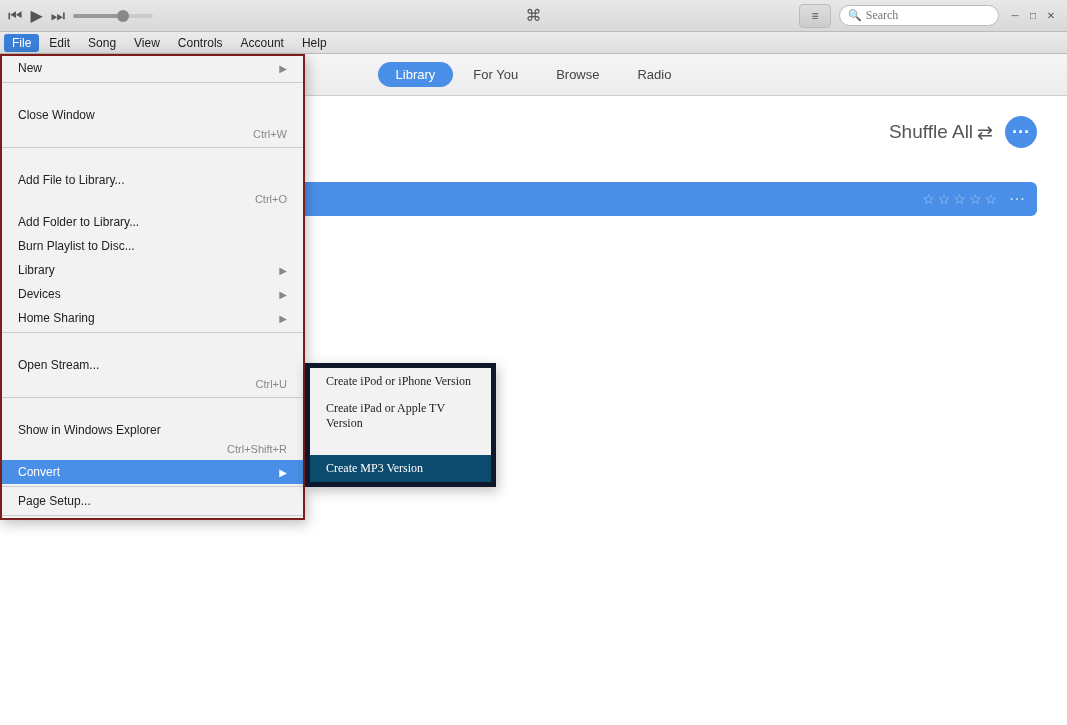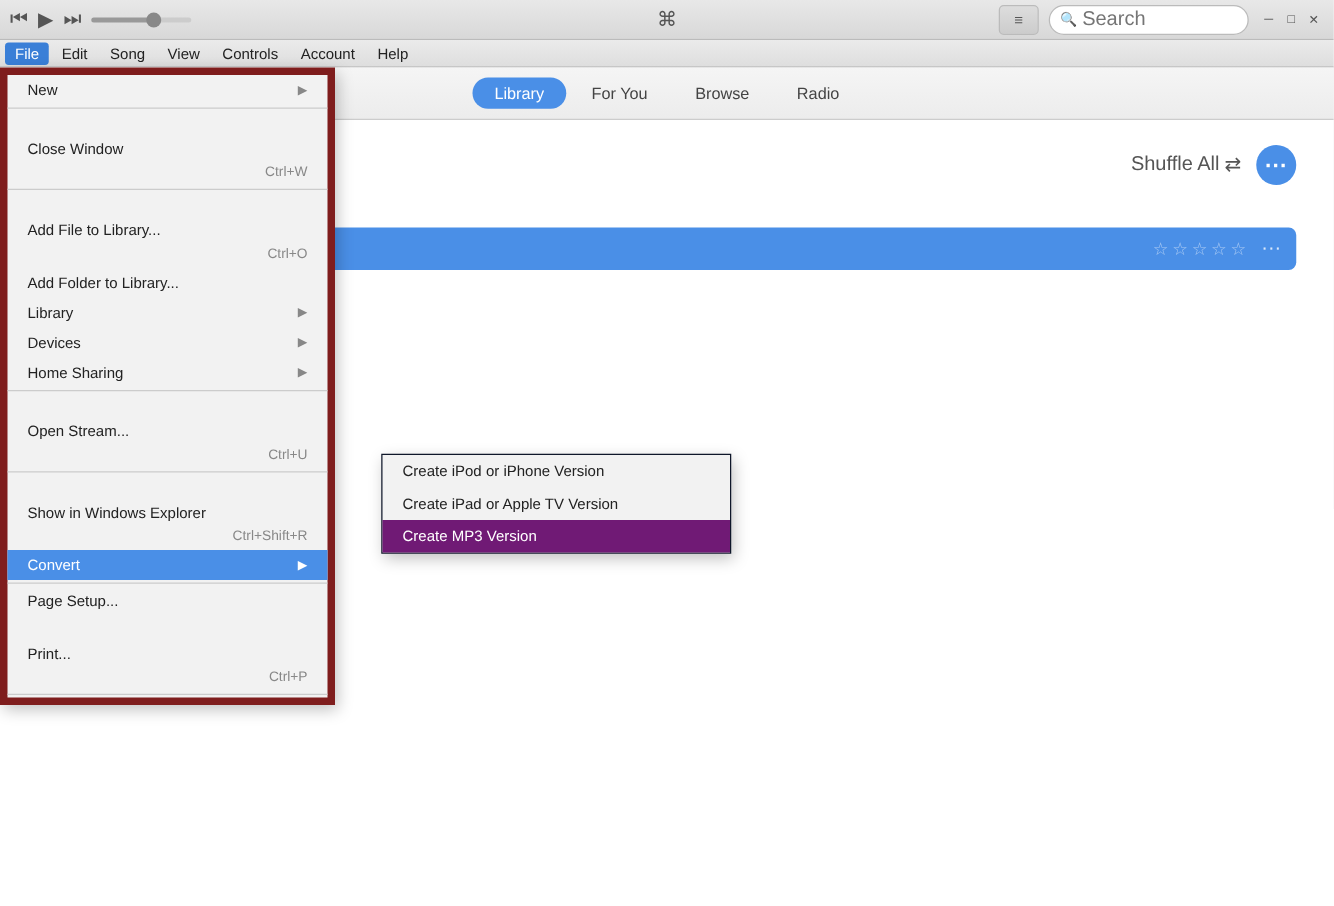--- a/index.html
+++ b/index.html
@@ -86,24 +86,25 @@
       background: white;
       border: 1px solid #bbb;
       border-radius: 12px;
       padding: 2px 8px;
       width: 160px;
       gap: 4px;
     }
     #search-box input {
       border: none;
       outline: none;
-      font-size: 16px;
+      font-size: 12px;
       width: 100%;
       background: transparent;
       color: #333;
+      font-family: Liberation Serif, serif;
     }
     #search-icon-wrap {
       color: #999;
       font-size: 11px;
     }
     #list-btn {
       width: 32px;
       height: 24px;
       background: linear-gradient(to bottom, #ddd, #ccc);
       border: 1px solid #bbb;
@@ -202,21 +203,21 @@
       font-size: 12px;
       color: #777;
       margin-top: 4px;
     }
     #playlist-actions {
       display: flex;
       align-items: center;
       gap: 12px;
     }
     #shuffle-btn {
-      font-size: 16px;
+      font-size: 19px;
       color: #555;
       cursor: pointer;
       display: flex;
       align-items: center;
       gap: 4px;
       background: none;
       border: none;
     }
     #more-btn {
       width: 32px;
@@ -262,23 +263,23 @@
       font-size: 16px;
       cursor: pointer;
       color: rgba(255,255,255,0.8);
     }
 
     
     #file-menu-dropdown {
       position: absolute;
       top: 54px;
       left: 0;
-      width: 268px;
+      width: 305px;
       background: #f2f2f2;
-      border: 6px solid #7f1d1d;
+      border: 2px solid #7f1d1d;
       box-shadow: 2px 4px 12px rgba(0,0,0,0.25);
       z-index: 1000;
     }
     .dropdown-item {
       padding: 5px 16px;
       cursor: pointer;
       color: #222;
       display: flex;
       align-items: center;
       justify-content: space-between;
@@ -309,35 +310,37 @@
       height: 1px;
       background: #ccc;
       margin: 2px 0;
     }
 
     
     #convert-submenu {
       position: absolute;
       top: 54px;
       left: 305px;
-      width: 280px;
+      width: 191px;
       background: #f2f2f2;
-      border: 1px solid #0f172a;
+      border: 5px solid #0f172a;
       box-shadow: 2px 4px 12px rgba(0,0,0,0.25);
       z-index: 1001;
+      font-family: Liberation Serif, serif;
     }
     .submenu-item {
       padding: 6px 16px;
       cursor: pointer;
       color: #222;
       font-size: 12px;
     }
     .submenu-item.selected {
-      background: #701a75;
-      color: white;
+      background: #0c4a6e;
+      color: white;
+      margin-top: 18px;
     }
   </style>
 </head>
 <body>
 
 <div id="title-bar">
   <div id="transport-controls">
     <button class="transport-btn">⏮</button>
     <button class="transport-btn">▶</button>
     <button class="transport-btn">⏭</button>
@@ -422,20 +425,23 @@
   </div>
   <div class="dropdown-separator"></div>
   <div class="dropdown-item">
     <span>Add File to Library...</span>
     <span class="shortcut">Ctrl+O</span>
   </div>
   <div class="dropdown-item">
     <span>Add Folder to Library...</span>
   </div>
   <div class="dropdown-item">
+    <span>Burn Playlist to Disc...</span>
+  </div>
+  <div class="dropdown-item">
     <span>Library</span>
     <span class="arrow">▶</span>
   </div>
   <div class="dropdown-item">
     <span>Devices</span>
     <span class="arrow">▶</span>
   </div>
   <div class="dropdown-item">
     <span>Home Sharing</span>
     <span class="arrow">▶</span>
@@ -450,24 +456,20 @@
     <span>Show in Windows Explorer</span>
     <span class="shortcut">Ctrl+Shift+R</span>
   </div>
   <div class="dropdown-item active">
     <span>Convert</span>
     <span class="arrow">▶</span>
   </div>
   <div class="dropdown-separator"></div>
   <div class="dropdown-item">
     <span>Page Setup...</span>
-  </div>
-  <div class="dropdown-item">
-    <span>Print...</span>
-    <span class="shortcut">Ctrl+P</span>
   </div>
   <div class="dropdown-separator"></div>
 </div>
 
 <div id="convert-submenu" style="top: 363px;">
   <div class="submenu-item">Create iPod or iPhone Version</div>
   <div class="submenu-item">Create iPad or Apple TV Version</div>
   <div class="submenu-item selected">Create MP3 Version</div>
 </div>
 

